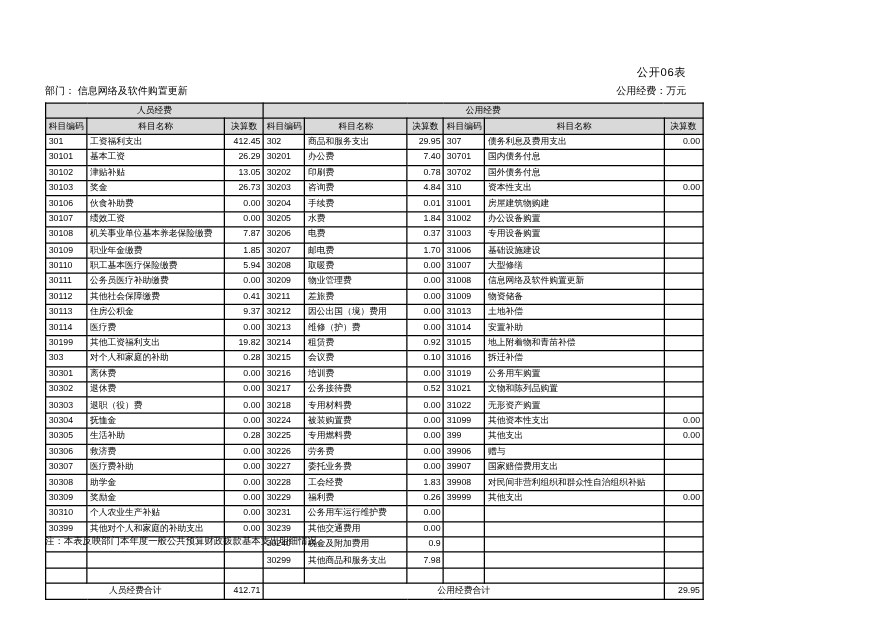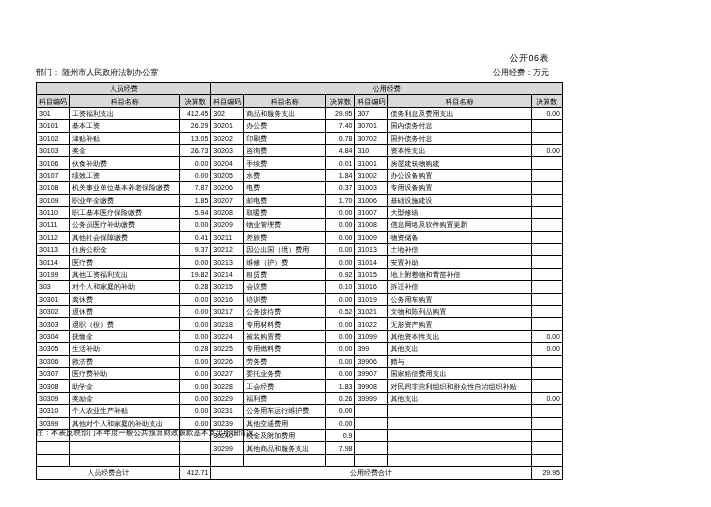--- a/index.html
+++ b/index.html
@@ -27,21 +27,21 @@
   .tot{height:12px;}
   .note{position:absolute;left:36px;top:428px;font-size:7.5px;}
 </style>
 </head>
 <body>
 
 <div class="page">
 
   <div class="hdr-right">公开06表</div>
   <div class="hdr-unit">公用经费：万元</div>
-  <div class="dept">部门：  随州市人民政府法制办公室</div>
+  <div class="dept">部门：  信息网络及软件购置更新</div>
 
   <table class="main">
     <colgroup>
       <col class="c-code">
         <col class="c-name">
         <col class="c-val">
       <col class="c-code2">
         <col class="c-name2">
         <col class="c-val2">
       <col class="c-code3">

